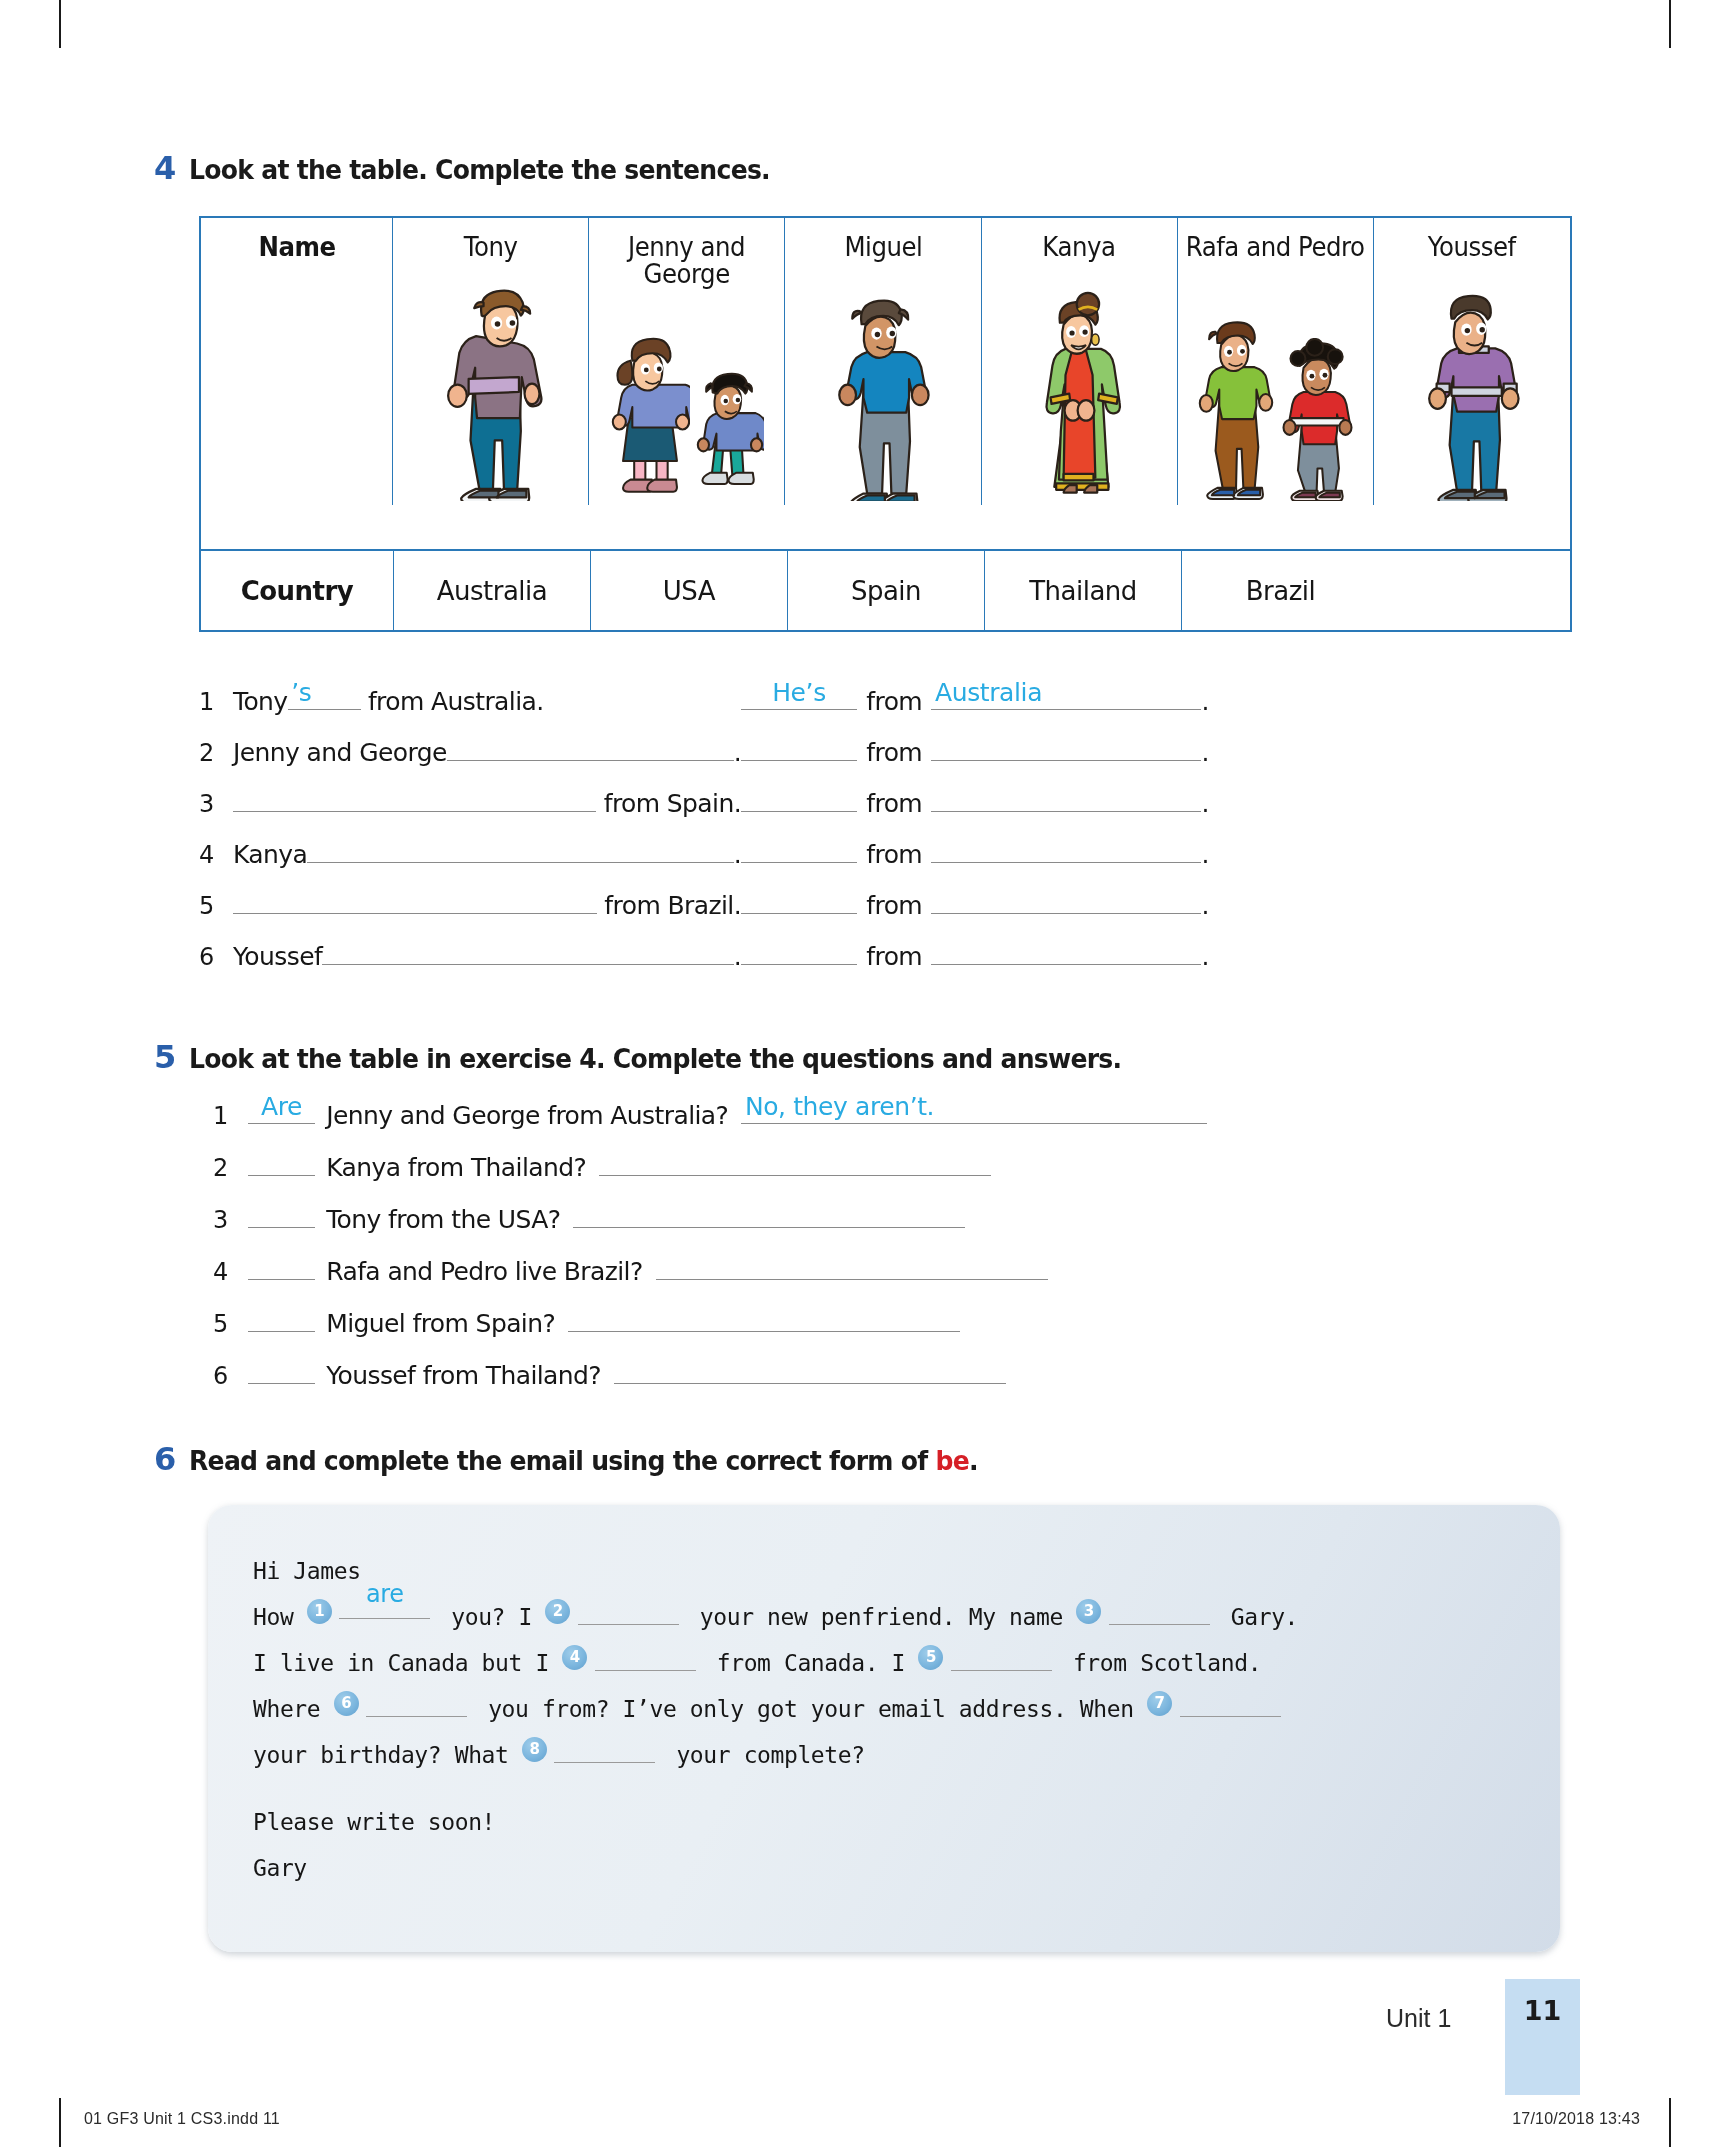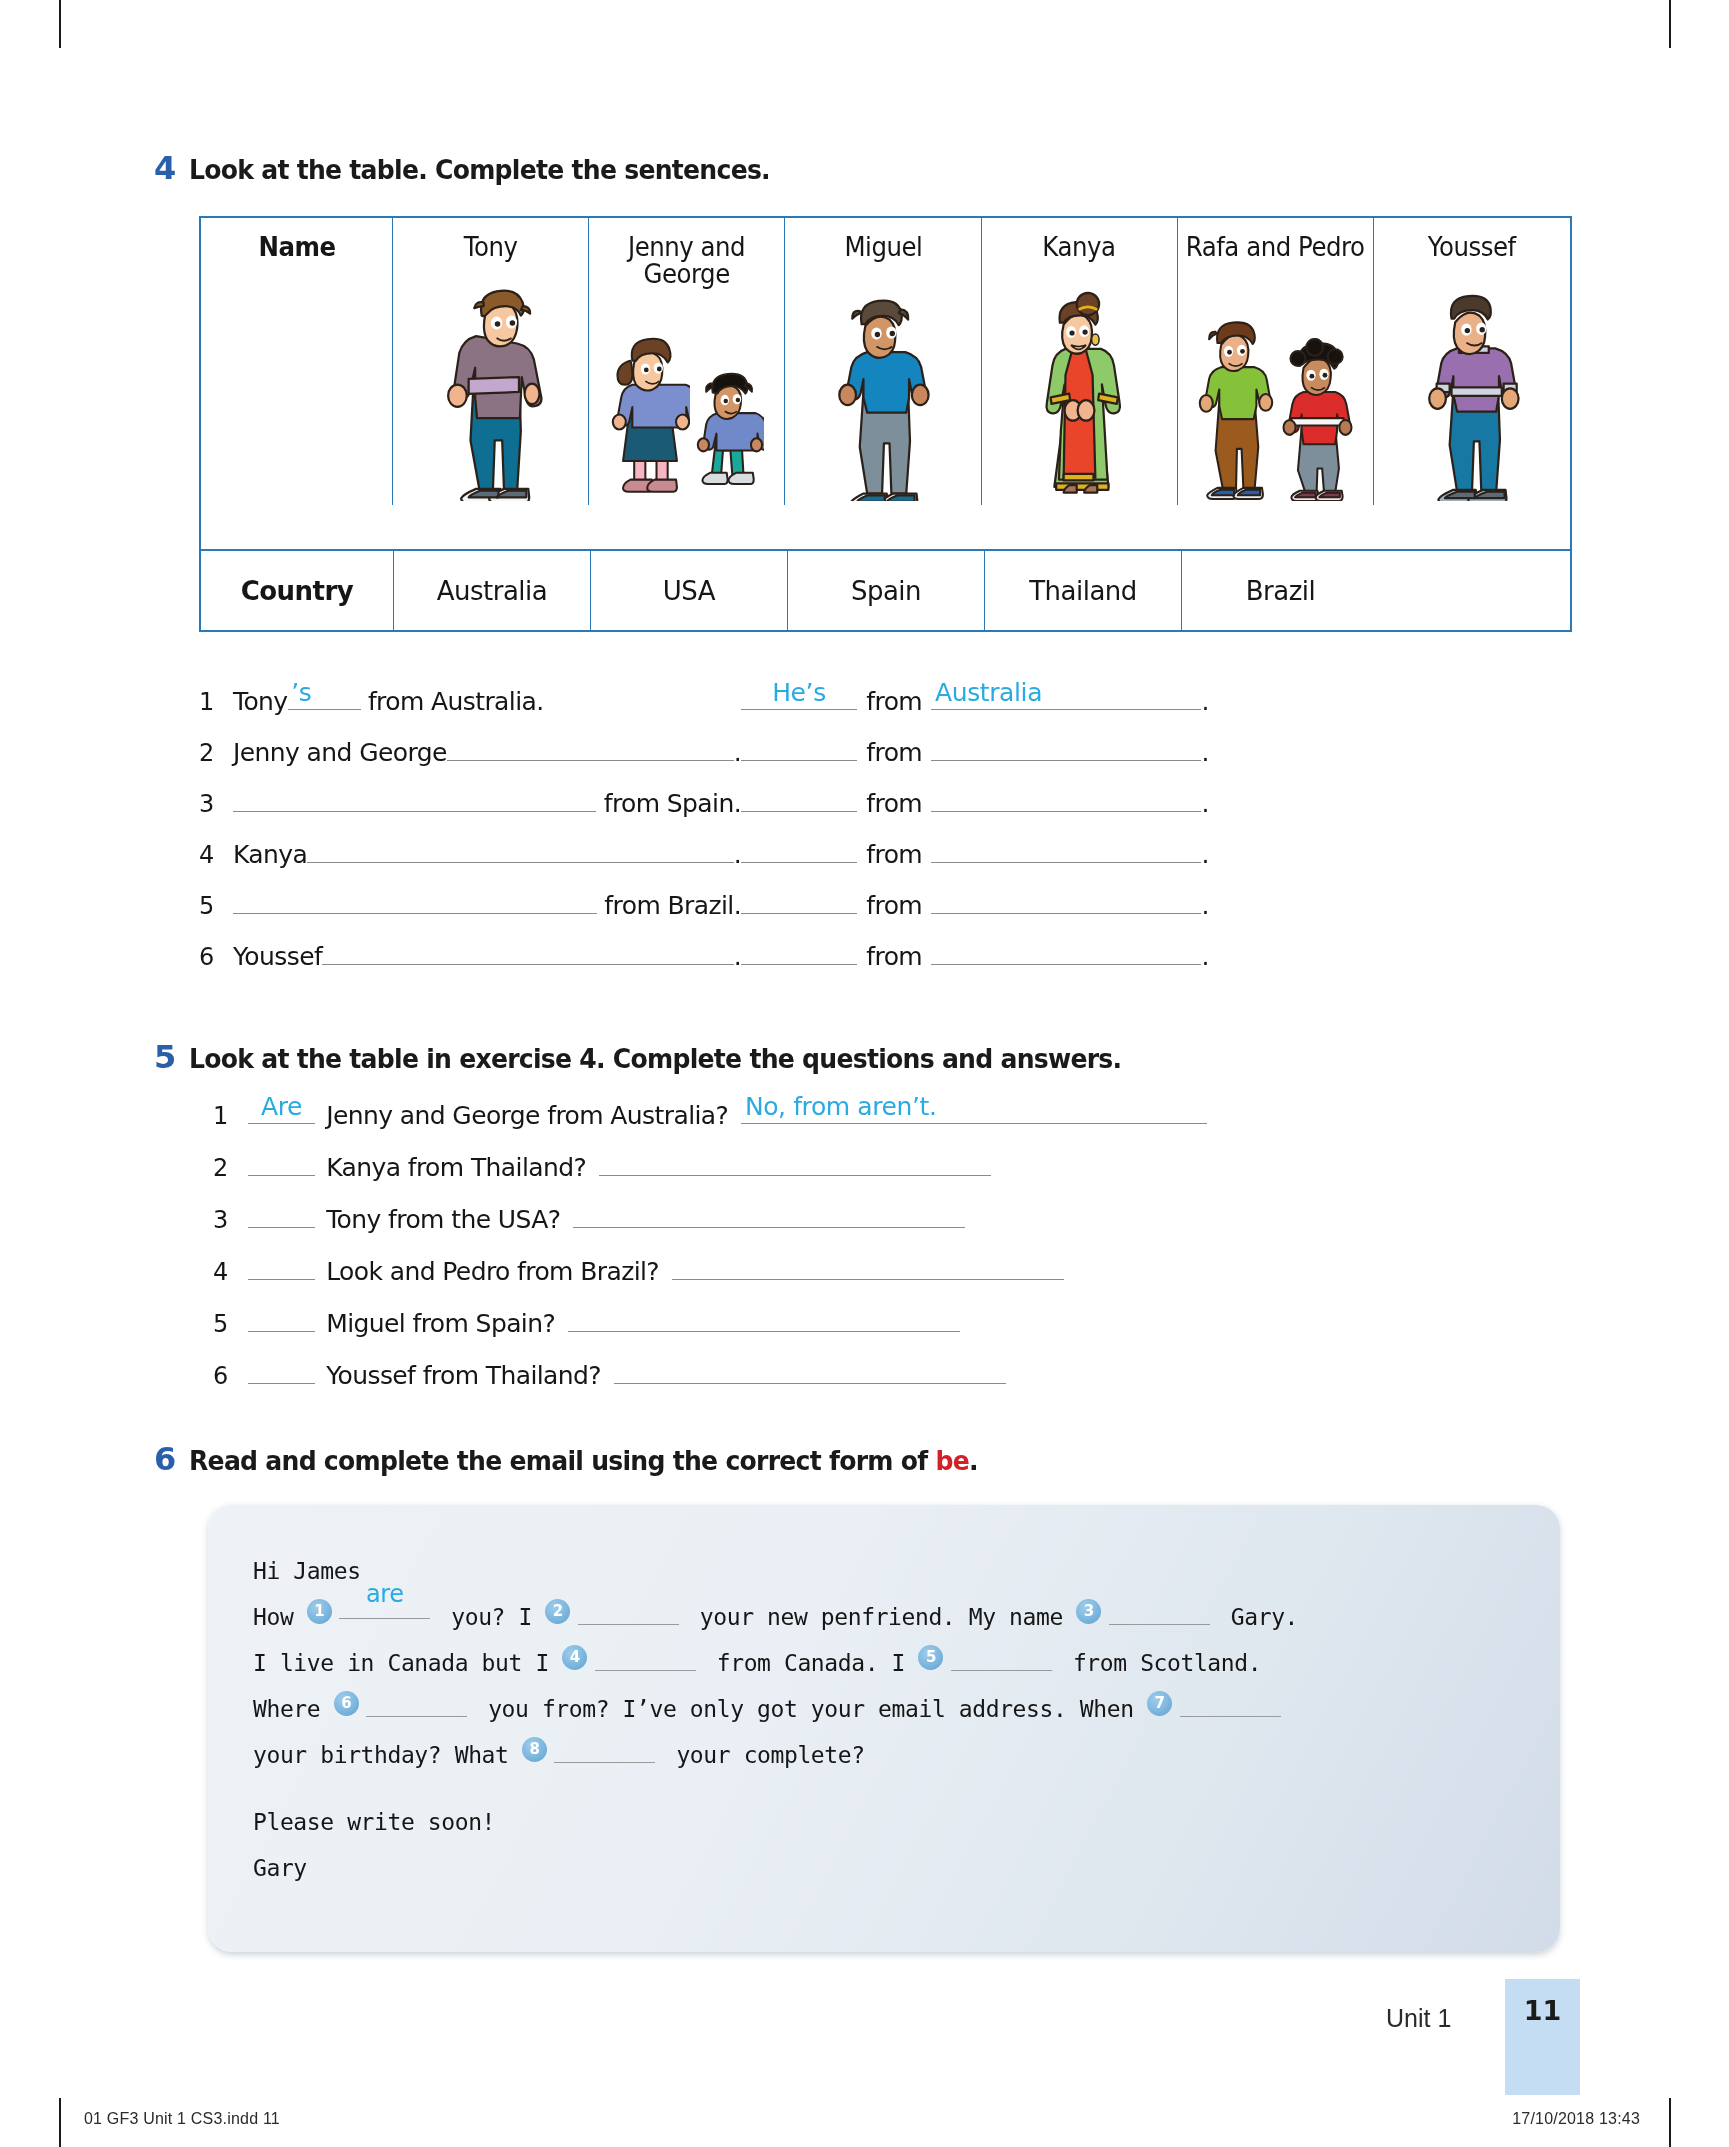--- a/index.html
+++ b/index.html
@@ -690,42 +690,42 @@
 
   <div class="q-list">
 
     <div class="q-row">
       <span class="q-num">1</span>
       <span class="blank" style="width:67px;">
         <span class="ans">Are</span>
       </span>
       <span class="txt" style="padding-left:11.2px;">Jenny and George from Australia?</span>
       <span class="blank ans-left" style="width:466px; margin-left:13px;">
-        <span class="ans">No, from aren’t.</span>
+        <span class="ans">No, they aren’t.</span>
       </span>
     </div>
 
     <div class="q-row">
       <span class="q-num">2</span>
       <span class="blank" style="width:67px;"></span>
       <span class="txt" style="padding-left:11.2px;">Kanya from Thailand?</span>
       <span class="blank" style="width:392px; margin-left:13px;"></span>
     </div>
 
     <div class="q-row">
       <span class="q-num">3</span>
       <span class="blank" style="width:67px;"></span>
       <span class="txt" style="padding-left:11.2px;">Tony from the USA?</span>
       <span class="blank" style="width:392px; margin-left:13px;"></span>
     </div>
 
     <div class="q-row">
       <span class="q-num">4</span>
       <span class="blank" style="width:67px;"></span>
-      <span class="txt" style="padding-left:11.2px;">Look and Pedro from Brazil?</span>
+      <span class="txt" style="padding-left:11.2px;">Rafa and Pedro live Brazil?</span>
       <span class="blank" style="width:392px; margin-left:13px;"></span>
     </div>
 
     <div class="q-row">
       <span class="q-num">5</span>
       <span class="blank" style="width:67px;"></span>
       <span class="txt" style="padding-left:11.2px;">Miguel from Spain?</span>
       <span class="blank" style="width:392px; margin-left:13px;"></span>
     </div>
 

